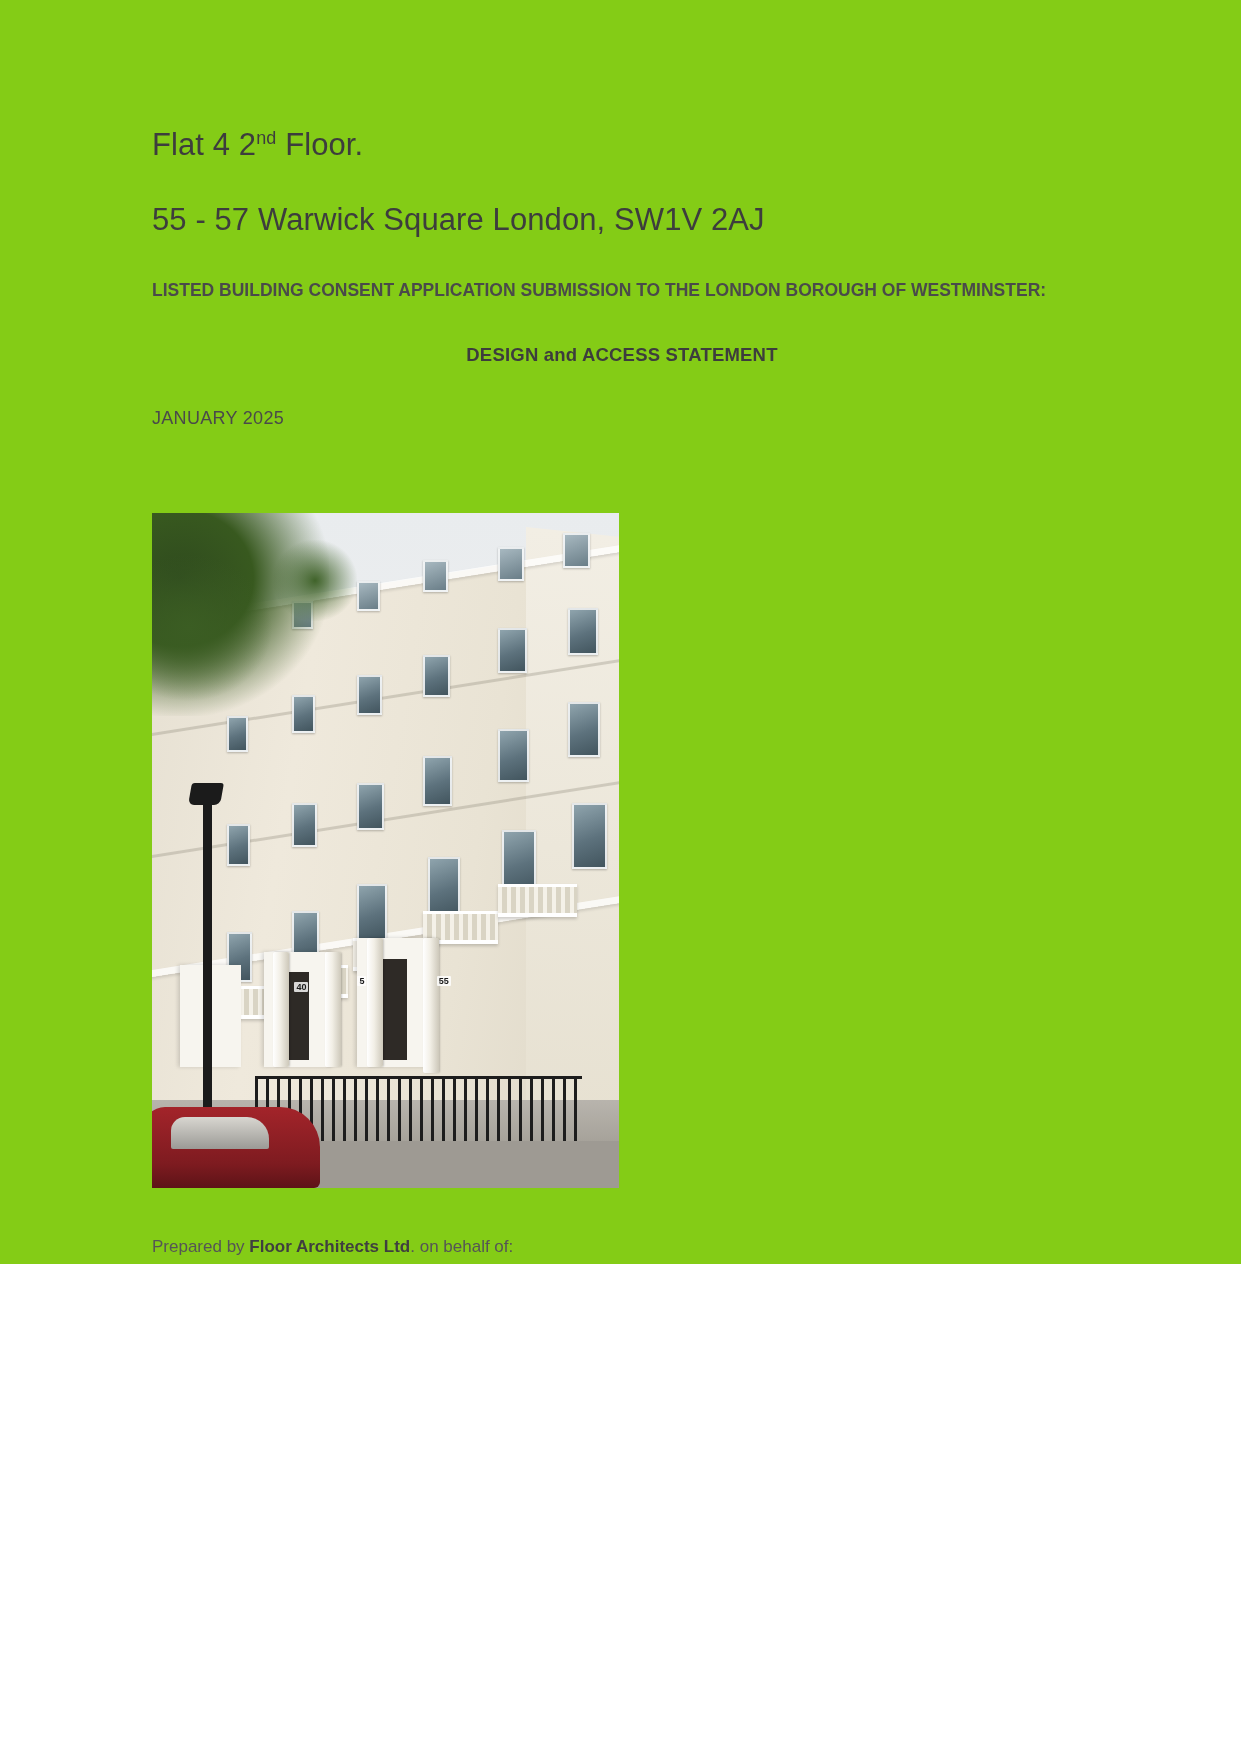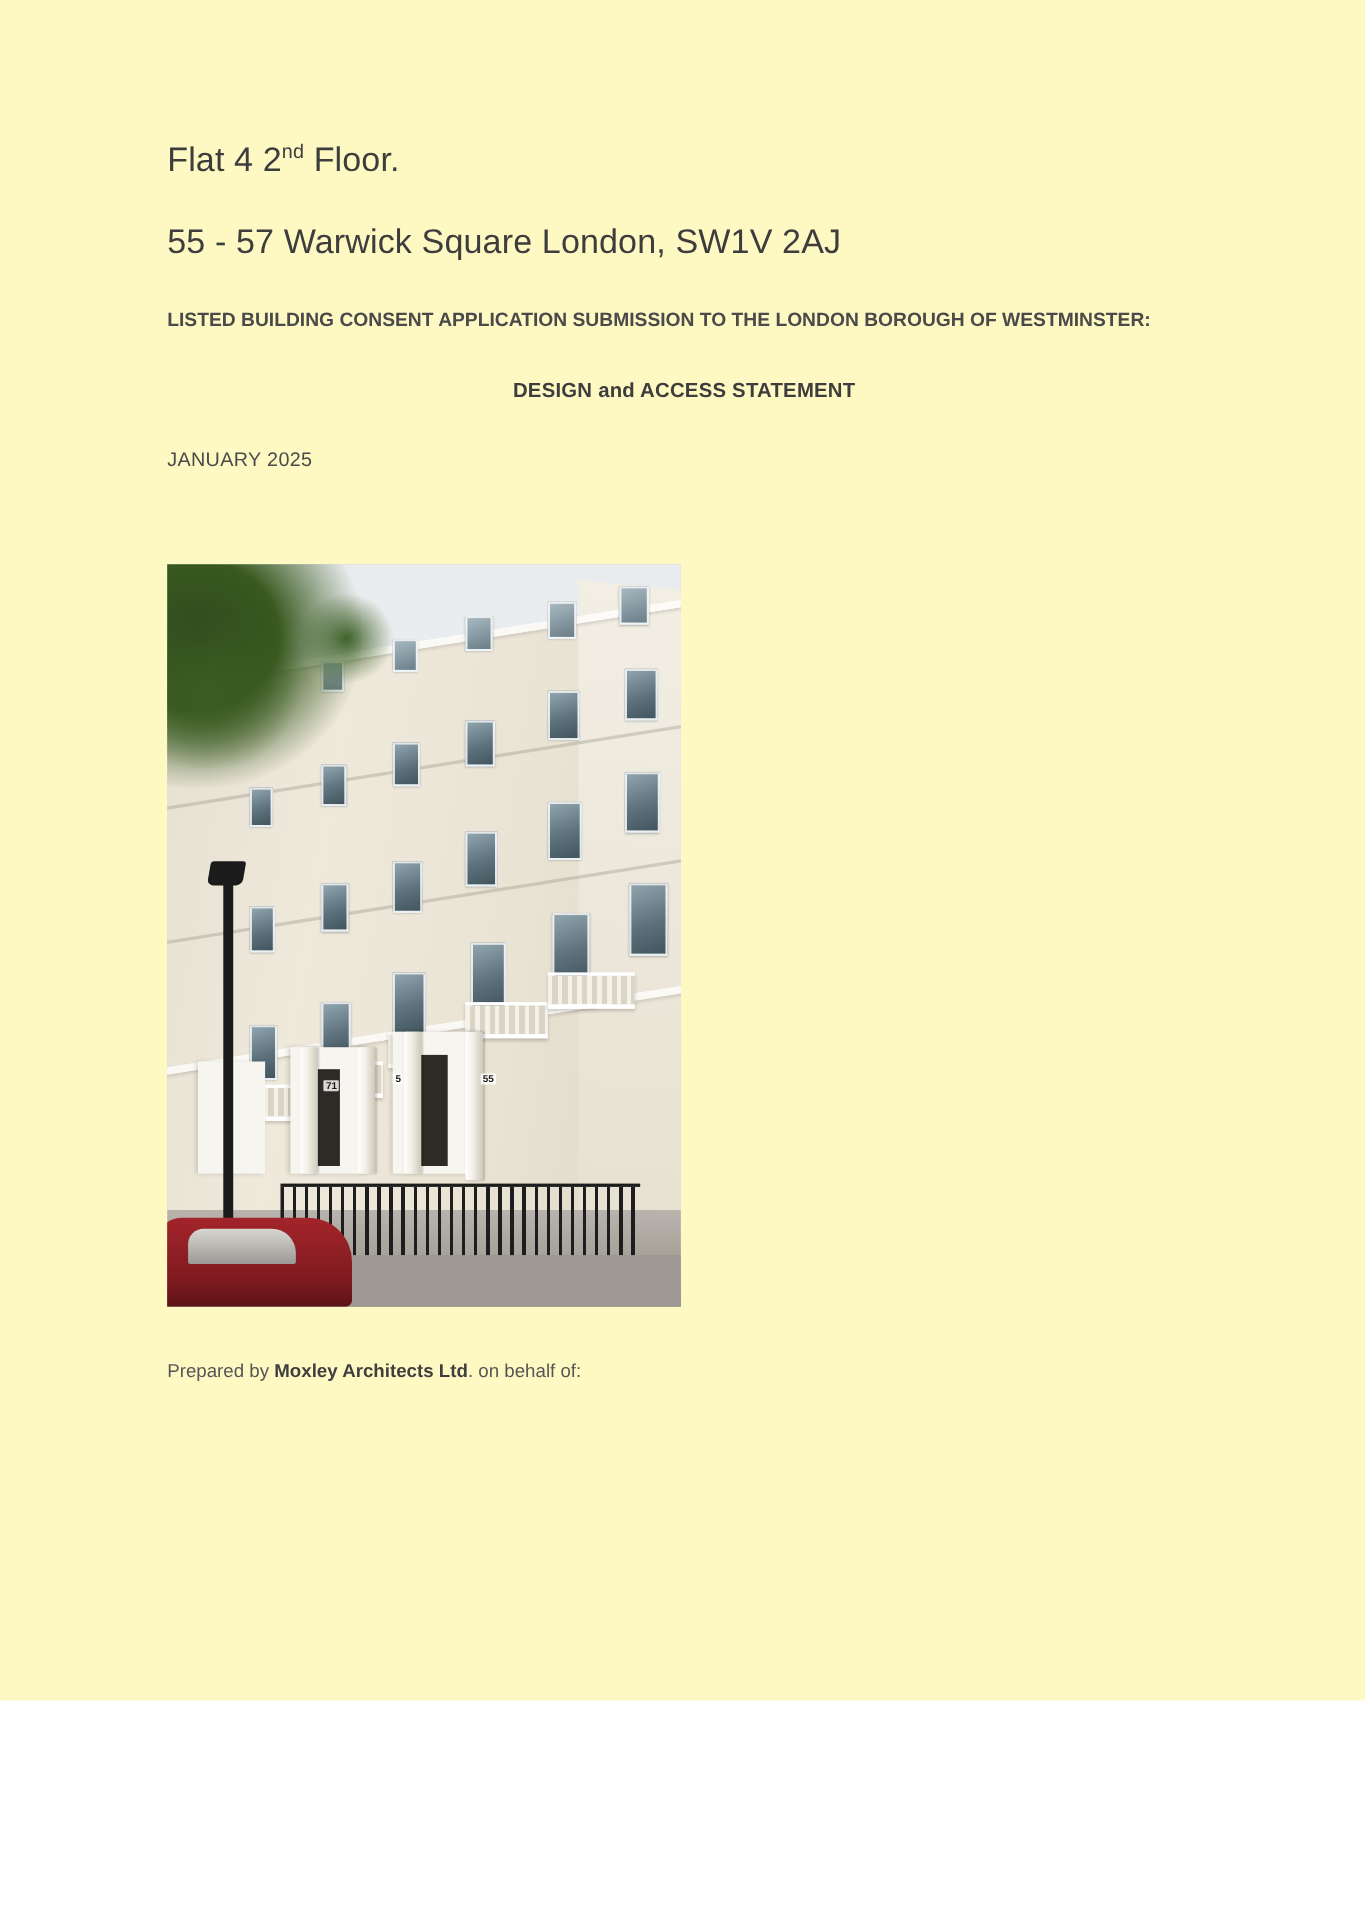--- a/index.html
+++ b/index.html
@@ -12,22 +12,22 @@
     height: 1754px;
     position: relative;
     font-family: "Liberation Sans", sans-serif;
     color: #404040;
     overflow: hidden;
   }
   .page {
     position: absolute;
     left: 0; top: 0;
     width: 1241px;
-    height: 1546px;
-    background: #fef9c3;
+    height: 1264px;
+    background: #84cc16;
   }
   .content {
     position: absolute;
     left: 152px;
     top: 128px;
     width: 940px;
   }
 
   .title-1 {
     font-size: 31px;
@@ -355,21 +355,21 @@
       <div class="portico" style="left:6%; bottom:18%; width:13%; height:15%;"></div>
 
       <div class="doorway" style="left:29%; bottom:19%; width:22px; height:13%;"></div>
       <div class="doorway" style="left:49%; bottom:19%; width:26px; height:15%;"></div>
 
       <div class="column" style="left:46%; bottom:18%; height:19%;"></div>
       <div class="column" style="left:58%; bottom:17%; height:20%;"></div>
       <div class="column" style="left:26%; bottom:18%; height:17%;"></div>
       <div class="column" style="left:37%; bottom:18%; height:17%;"></div>
 
-      <div class="housenum" style="left:30.5%; bottom:29%;">71</div>
+      <div class="housenum" style="left:30.5%; bottom:29%;">40</div>
       <div class="housenum" style="left:44%; bottom:30%;">5</div>
       <div class="housenum" style="left:61%; bottom:30%;margin-top:24px;">55</div>
 
       <div class="ground"></div>
       <div class="pavement"></div>
       <div class="railing" style="left:22%; width:70%;"></div>
 
       <div class="lamp-post"></div>
       <div class="lamp-head"></div>
 
@@ -377,17 +377,17 @@
         <div class="car-glass"></div>
       </div>
 
       <div class="tree"></div>
       <div class="tree2"></div>
       <div class="tree3"></div>
     </div>
   </div>
 
   <div class="prepared">
-    <div><span>Prepared by </span><b>Moxley Architects Ltd</b><span>. on behalf of:</span></div>
+    <div><span>Prepared by </span><b>Floor Architects Ltd</b><span>. on behalf of:</span></div>
   </div>
 
 
 </div>
 
 </body></html>

